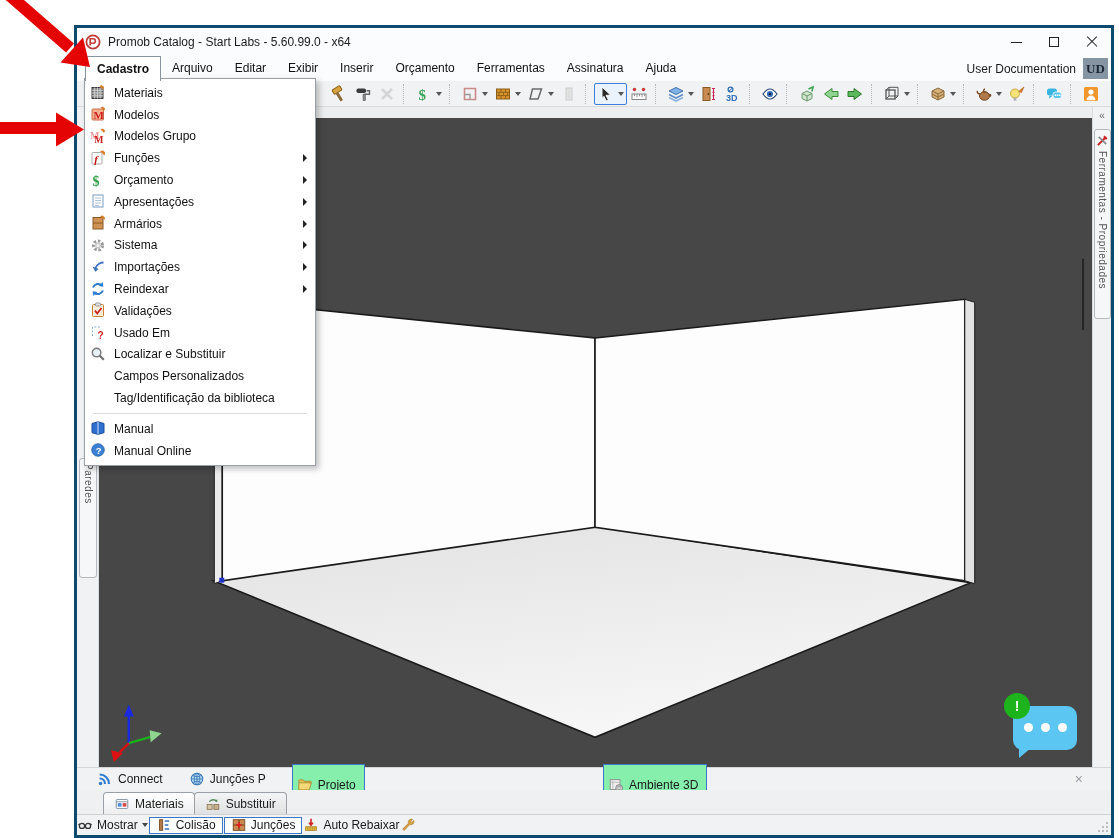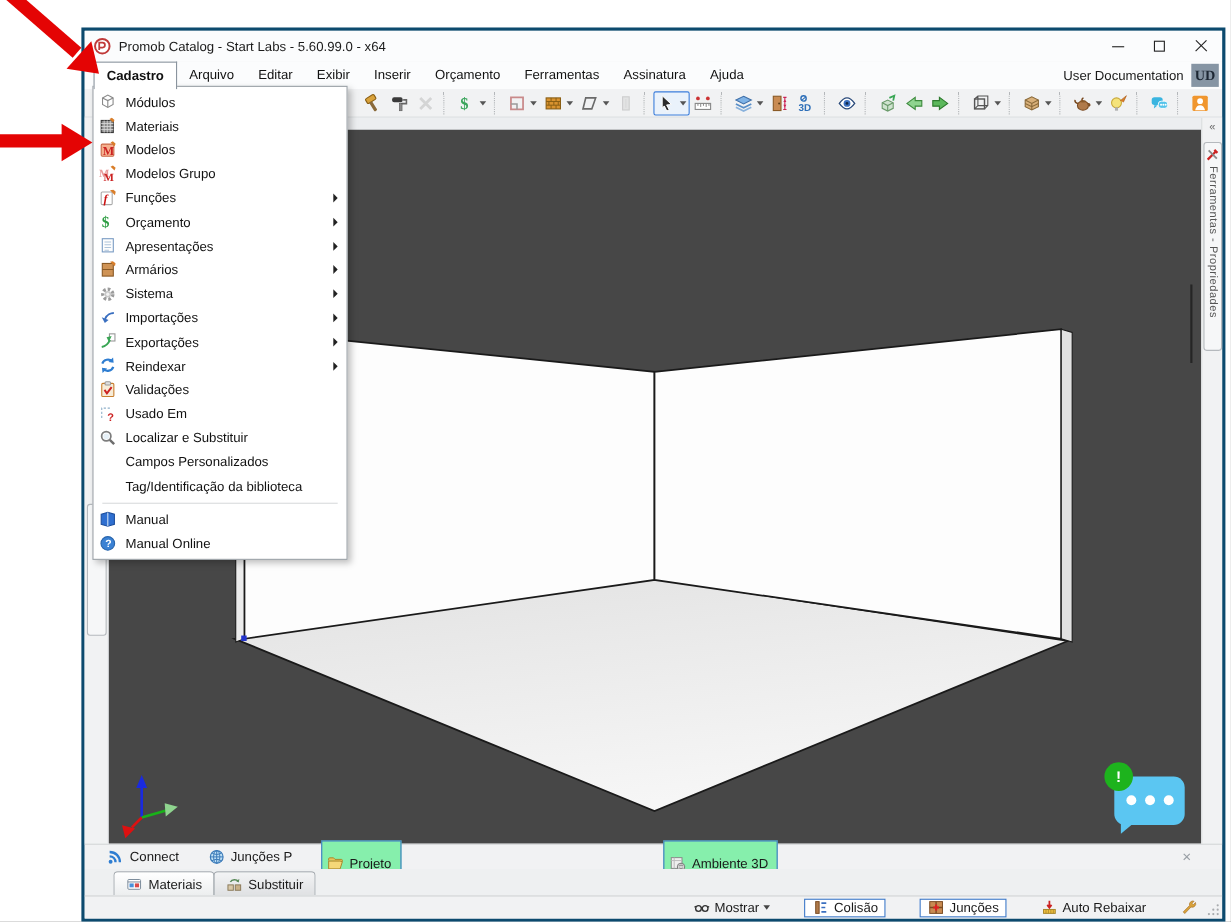--- a/index.html
+++ b/index.html
@@ -83,22 +83,22 @@
   .bar1-close { position:absolute; right:28px; color:#9aa0a6; font-size:14px; line-height:1; }
   
   .bar2 { position:absolute; left:0; right:0; bottom:21px; height:24px; background:#eef0f1;
     display:flex; align-items:flex-end; padding-left:26px; }
   .dtab { height:22px; display:flex; align-items:center; gap:5px; padding:0 10px;
     border:1px solid #9aa0a6; border-bottom:none; border-radius:4px 4px 0 0;
     background:linear-gradient(#f3f4f5,#dfe1e3); margin-right:-1px; }
   .dtab.active { background:linear-gradient(#ffffff,#eceeef); position:relative; z-index:1; }
   
   .statusbar { position:absolute; left:0; right:0; bottom:0; height:21px; background:#f1f2f3;
-    border-top:1px solid #cfd2d4; display:flex; align-items:center; justify-content:flex-end;
-    gap:31px; padding-right:22px; }
+    border-top:1px solid #cfd2d4; display:flex; align-items:center; justify-content:flex-start;
+    gap:1px; padding-right:22px; }
   .sitem { display:flex; align-items:center; gap:4px; }
   .sbtn { border:1px solid #3c78c8; background:#fff; padding:0 6px; height:17px; display:flex;
     align-items:center; gap:4px; }
   .scaret { width:0; height:0; border-top:4px solid #444; border-left:3.5px solid transparent;
     border-right:3.5px solid transparent; }
   .grip { position:absolute; right:2px; bottom:2px; width:12px; height:12px; }
   
   .menu-popup { position:absolute; left:84px; top:78px; width:232px; z-index:55; background:#fff;
     border:1px solid #9aa0a6; box-shadow:3px 3px 6px rgba(0,0,0,.25); padding:3px 0; }
   .mrow { height:21.8px; display:flex; align-items:center; padding:0 8px 0 5px; color:#111; }
@@ -486,27 +486,20 @@
       <circle cx="6" cy="10" r="1" fill="#a8abae"></circle>
         <circle cx="10" cy="10" r="1" fill="#a8abae"></circle>
     </svg>
   </div>
 
 </div>
 
 <div class="menu-popup" id="menu-popup">
     <div class="mrow">
       <span class="micon"><svg viewBox="0 0 16 16">
-          <path d="M3.2 5L8 2.4 12.8 5v6L8 13.6 3.2 11z" fill="#fff" stroke="#8a8a8a"></path>
-          <path d="M3.2 5L8 7.4 12.8 5M8 7.4v6.2" fill="none" stroke="#8a8a8a"></path>
-        </svg></span>
-      <span class="mlabel">Módulos</span>
-    </div>
-    <div class="mrow">
-      <span class="micon"><svg viewBox="0 0 16 16">
           <rect x="2" y="3.5" width="11" height="11" fill="#8a8a8a" stroke="#3a3a3a"></rect>
           <path d="M2 6.3h11M2 9h11M2 11.8h11M4.7 3.5v11M7.5 3.5v11M10.2 3.5v11" stroke="#d8d8d8" stroke-width=".8"></path>
           <path d="M9.5 2.2l3.4 3.2 1.2-2.4-2.4-2z" fill="#d97e2a"></path>
         </svg></span>
       <span class="mlabel">Materiais</span>
     </div>
     <div class="mrow">
       <span class="micon"><svg viewBox="0 0 16 16">
           <rect x="2" y="3" width="11.5" height="11" rx="1" fill="#f5b08e" stroke="#c96a4a"></rect>
           <text x="3.4" y="12.6" font-size="11" font-weight="bold" fill="#cc2222" font-family="Liberation Serif,serif">M</text>
@@ -563,29 +556,20 @@
         </svg></span>
       <span class="mlabel">Sistema</span>
       <span class="marrow"></span>
     </div>
     <div class="mrow">
       <span class="micon"><svg viewBox="0 0 16 16">
           <path d="M13.5 3.5C11 3.5 7 5 5.5 9" fill="none" stroke="#3a6fc0" stroke-width="1.8"></path>
           <path d="M2.5 7.5l2.8 5.2 3.4-2.8z" fill="#3a6fc0"></path>
         </svg></span>
       <span class="mlabel">Importações</span>
-      <span class="marrow"></span>
-    </div>
-    <div class="mrow">
-      <span class="micon"><svg viewBox="0 0 16 16">
-          <rect x="9.5" y="1.5" width="5" height="6.5" fill="#fff" stroke="#999"></rect>
-          <path d="M2.5 13.5C5 13 8.5 10.5 10 7" fill="none" stroke="#3aa655" stroke-width="1.8"></path>
-          <path d="M11.5 3.5l-4.6 1 2.1 4.4z" fill="#3aa655"></path>
-        </svg></span>
-      <span class="mlabel">Exportações</span>
       <span class="marrow"></span>
     </div>
     <div class="mrow">
       <span class="micon"><svg viewBox="0 0 16 16">
           <path d="M3 6.5a5.5 5.5 0 019-2" fill="none" stroke="#2e7dd1" stroke-width="2"></path>
           <path d="M12.8 1l.5 4.7-4.7-.6z" fill="#2e7dd1"></path>
           <path d="M13 9.5a5.5 5.5 0 01-9 2" fill="none" stroke="#2e7dd1" stroke-width="2"></path>
           <path d="M3.2 15l-.5-4.7 4.7.6z" fill="#2e7dd1"></path>
         </svg></span>
       <span class="mlabel">Reindexar</span>

